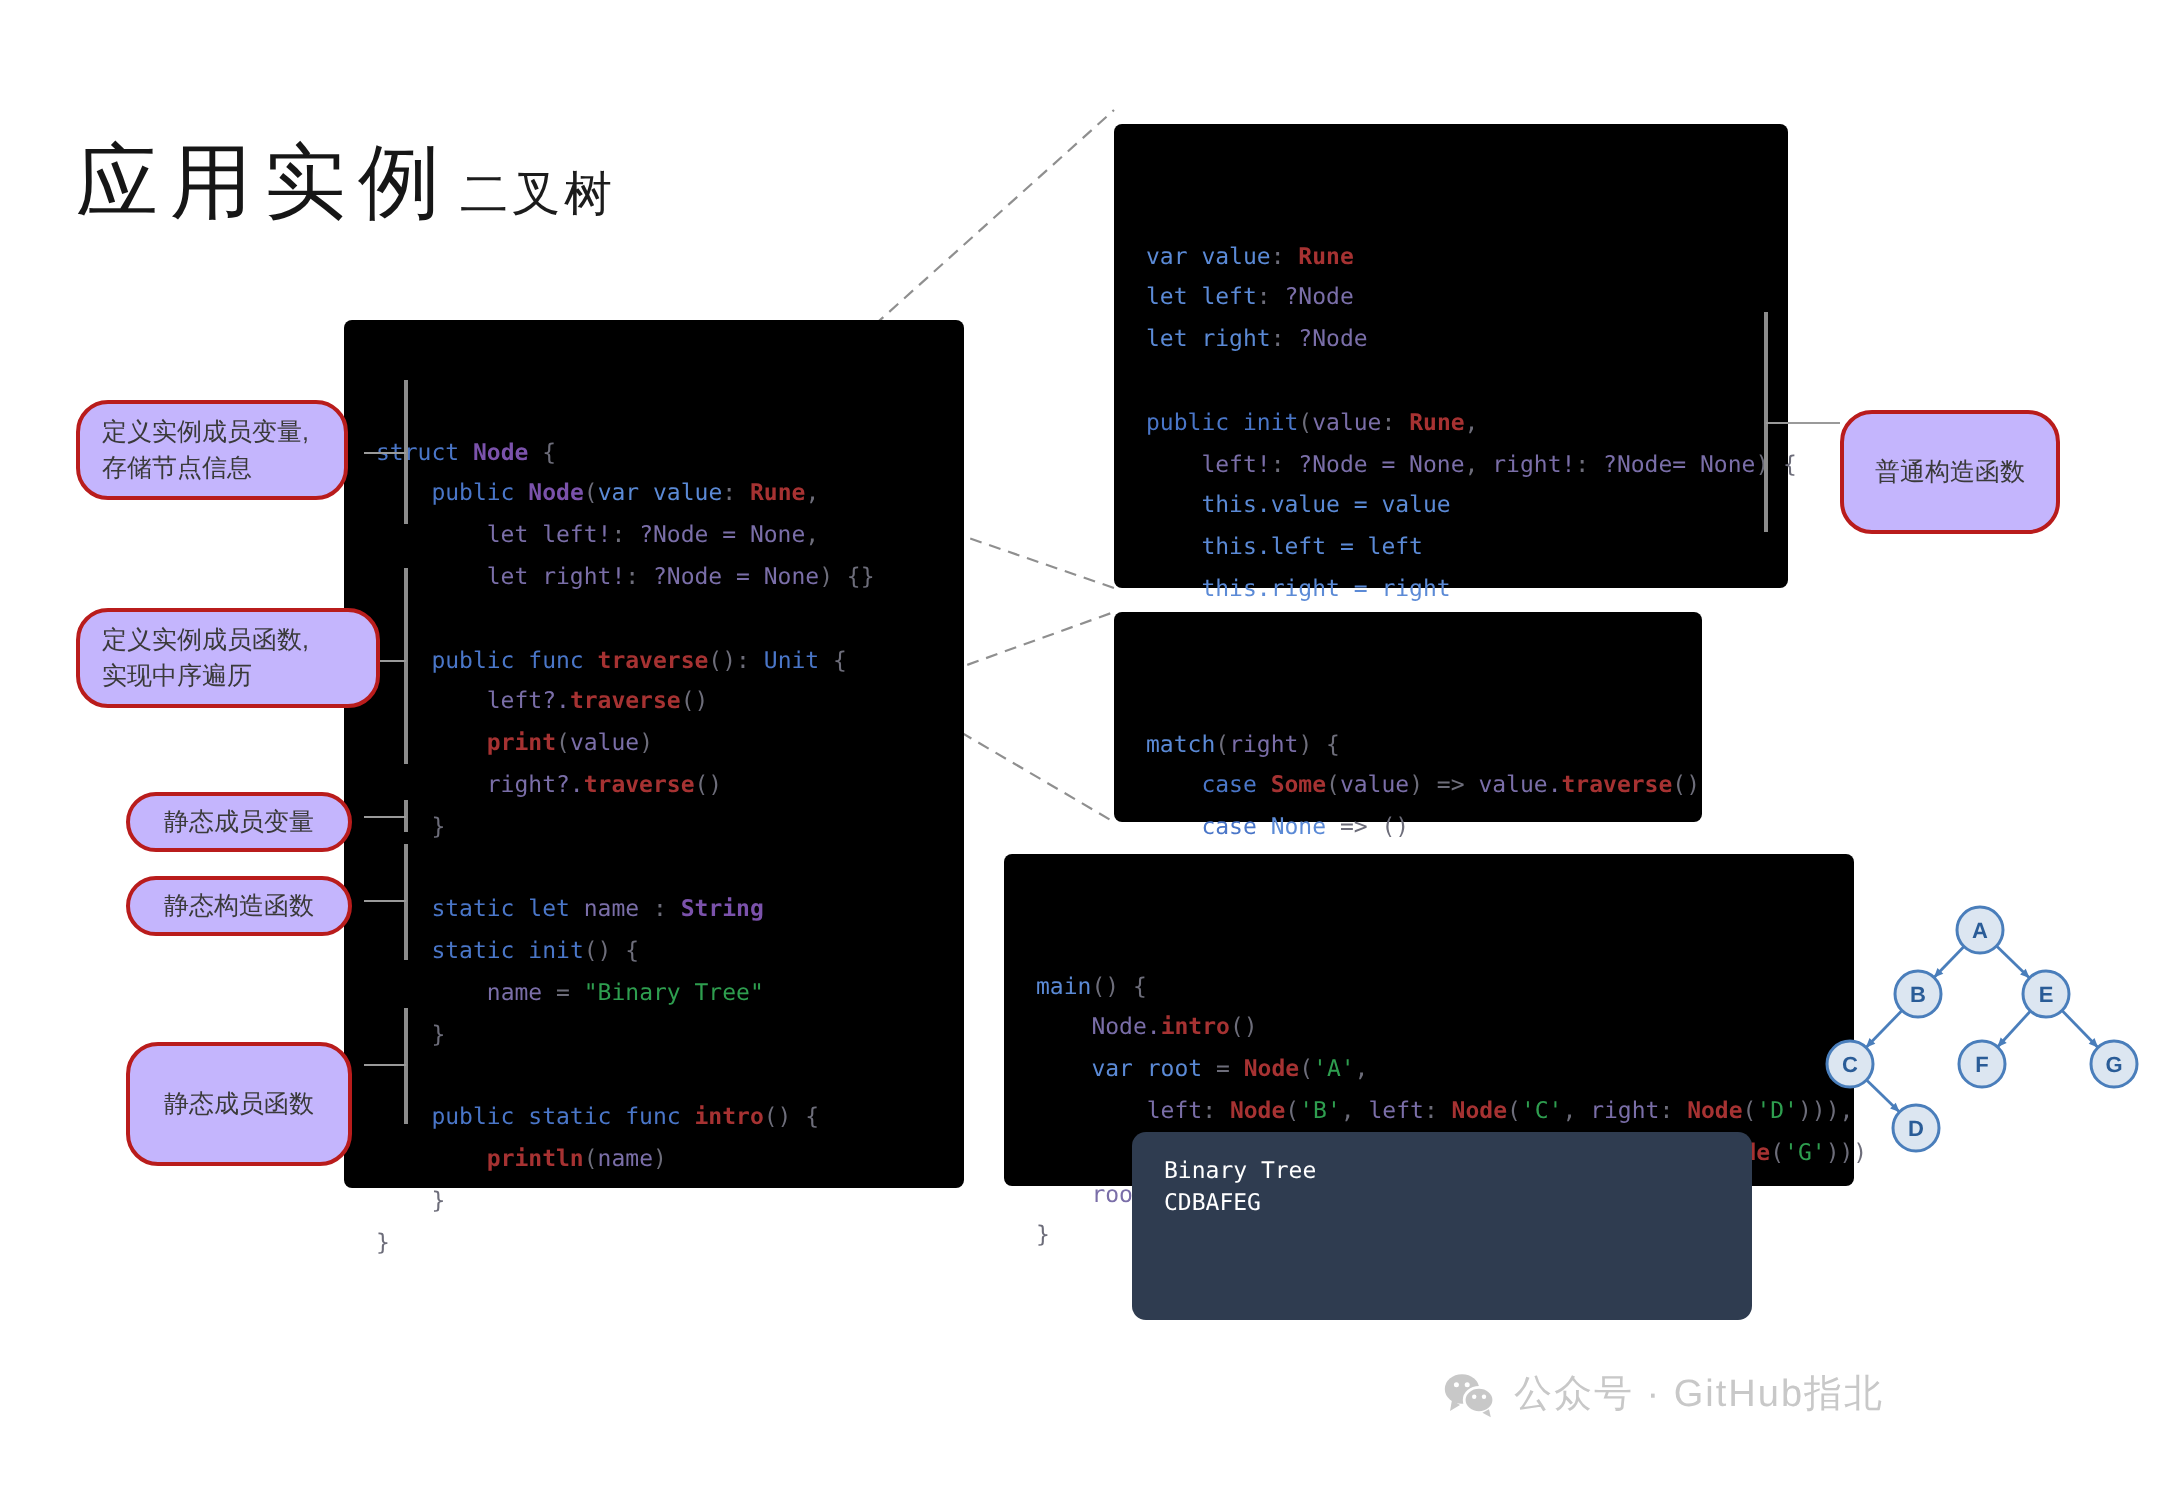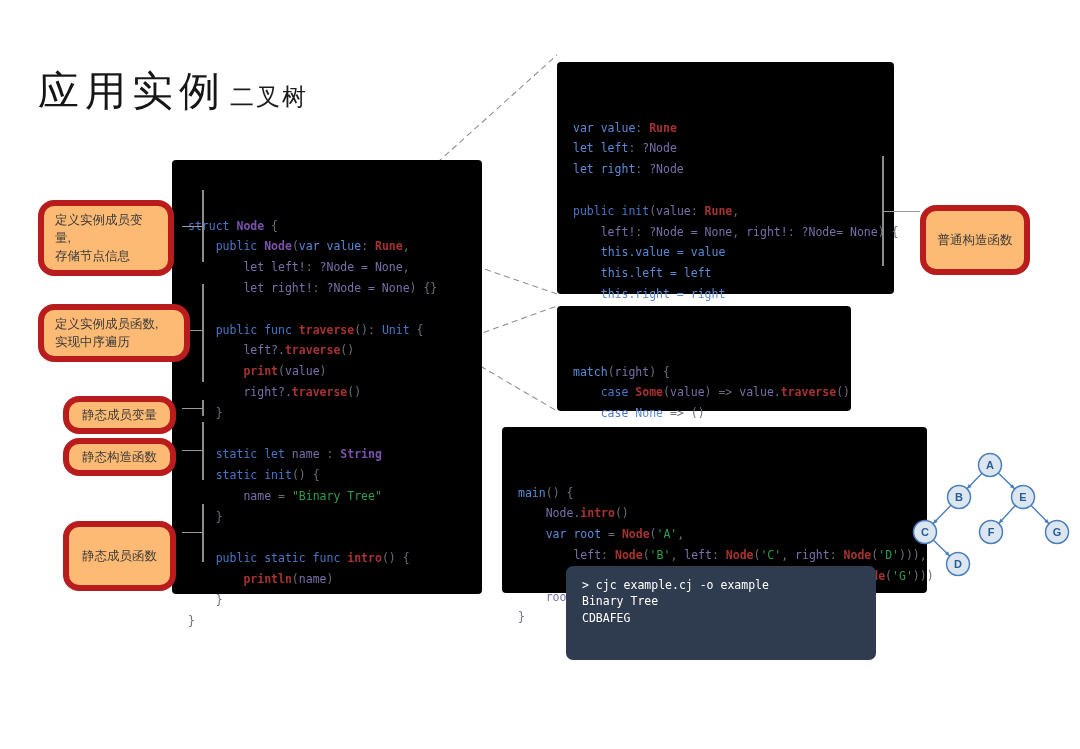--- a/index.html
+++ b/index.html
@@ -72,23 +72,23 @@
     background: #8c8c8c;
   }
   .hbar {
     position: absolute;
     height: 1px;
     background: #9a9a9a;
   }
   
   .pill {
     position: absolute;
-    border: 6px solid #b91c1c;
+    border: 2px solid #b91c1c;
     border-radius: 16px;
-    background: #fdba74;
+    background: #c4b5fd;
     color: #3a3a3a;
     font-family: "Liberation Sans", sans-serif;
     font-size: 12.5px;
     line-height: 18px;
     padding: 5px 11px;
     box-sizing: border-box;
     text-align: left;
     white-space: pre-line;
   }
   .pill.center { text-align: center; }
@@ -190,21 +190,21 @@
   <div class="pill" style="left:38px; top:200px; width:136px;">定义实例成员变量,
 存储节点信息</div>
   <div class="pill" style="left:38px; top:304px; width:152px;">定义实例成员函数,
 实现中序遍历</div>
   <div class="pill center" style="left:63px; top:396px; width:113px; padding:4px 8px;">静态成员变量</div>
   <div class="pill center" style="left:63px; top:438px; width:113px; padding:4px 8px;">静态构造函数</div>
   <div class="pill center" style="left:63px; top:521px; width:113px; padding:20px 8px;">静态成员函数</div>
   <div class="pill center" style="left:920px; top:205px; width:110px; padding:20px 8px;">普通构造函数</div>
 
   <div id="terminal">
-    <div class="tinner"><div>&gt; cjc example.cj -o example</div><div>Binary Tree</div><div>CDBAFEG</div></div>
+    <div class="tinner"><div>Binary Tree</div><div>CDBAFEG</div></div>
   </div>
 
   <svg class="overlay" id="tree-svg">
       <line x1="981.9983550179894" y1="473.2597625620755" x2="967.0016449820106" y2="488.7402374379245" stroke="#4a7ebb" stroke-width="1.4"></line>
       <path d="M967.0016449820106 488.7402374379245 L968.7139097702293 484.04256255613177 L971.6426093567305 486.8797402805548 Z" fill="#4a7ebb"></path>
       <line x1="998.2558545246872" y1="473.00567711484814" x2="1014.7441454753128" y2="488.99432288515186" stroke="#4a7ebb" stroke-width="1.4"></line>
       <path d="M1014.7441454753128 488.99432288515186 L1010.0473072202179 487.27976451476104 L1012.8859146353476 484.3524506179086 Z" fill="#4a7ebb"></path>
       <line x1="950.9869646309726" y1="505.2487128798811" x2="933.0130353690274" y2="523.751287120119" stroke="#4a7ebb" stroke-width="1.4"></line>
       <path d="M933.0130353690274 523.751287120119 L934.7317810528237 519.0559795397328 L937.6565627059182 521.8971960027388 Z" fill="#4a7ebb"></path>
       <line x1="933.2558545246872" y1="540.0056771148481" x2="949.7441454753128" y2="555.9943228851519" stroke="#4a7ebb" stroke-width="1.4"></line>
@@ -236,14 +236,27 @@
       <g>
         <circle cx="1057" cy="532" r="11.5" fill="#dce6f1" stroke="#4a7ebb" stroke-width="1.5"></circle>
         <text x="1057" y="536" text-anchor="middle" font-family="&quot;Liberation Sans&quot;, sans-serif" font-size="11" font-weight="bold" fill="#2a5c97">G</text>
       </g>
       <g>
         <circle cx="958" cy="564" r="11.5" fill="#dce6f1" stroke="#4a7ebb" stroke-width="1.5"></circle>
         <text x="958" y="568" text-anchor="middle" font-family="&quot;Liberation Sans&quot;, sans-serif" font-size="11" font-weight="bold" fill="#2a5c97">D</text>
       </g>
     </svg>
 
+  <div id="watermark">
+    <svg class="wchat" width="26" height="23" viewBox="0 0 26 23">
+      <ellipse cx="9" cy="8.5" rx="8.6" ry="7.4" fill="#c8c8c8"></ellipse>
+      <path d="M4 14 L3 19.5 L8 16.5 Z" fill="#c8c8c8"></path>
+      <circle cx="6.2" cy="6.4" r="1.25" fill="#ffffff"></circle>
+      <circle cx="11.6" cy="6.4" r="1.25" fill="#ffffff"></circle>
+      <ellipse cx="17.5" cy="14" rx="7.4" ry="6.3" fill="#c8c8c8" stroke="#ffffff" stroke-width="1.4"></ellipse>
+      <path d="M22.5 18.6 L23.4 22.6 L19.2 20.4 Z" fill="#c8c8c8"></path>
+      <circle cx="15.1" cy="12.4" r="1.1" fill="#ffffff"></circle>
+      <circle cx="20" cy="12.4" r="1.1" fill="#ffffff"></circle>
+    </svg>
+    <span>公众号 · GitHub指北</span>
+  </div>
 
 </div>
 
 </body></html>

